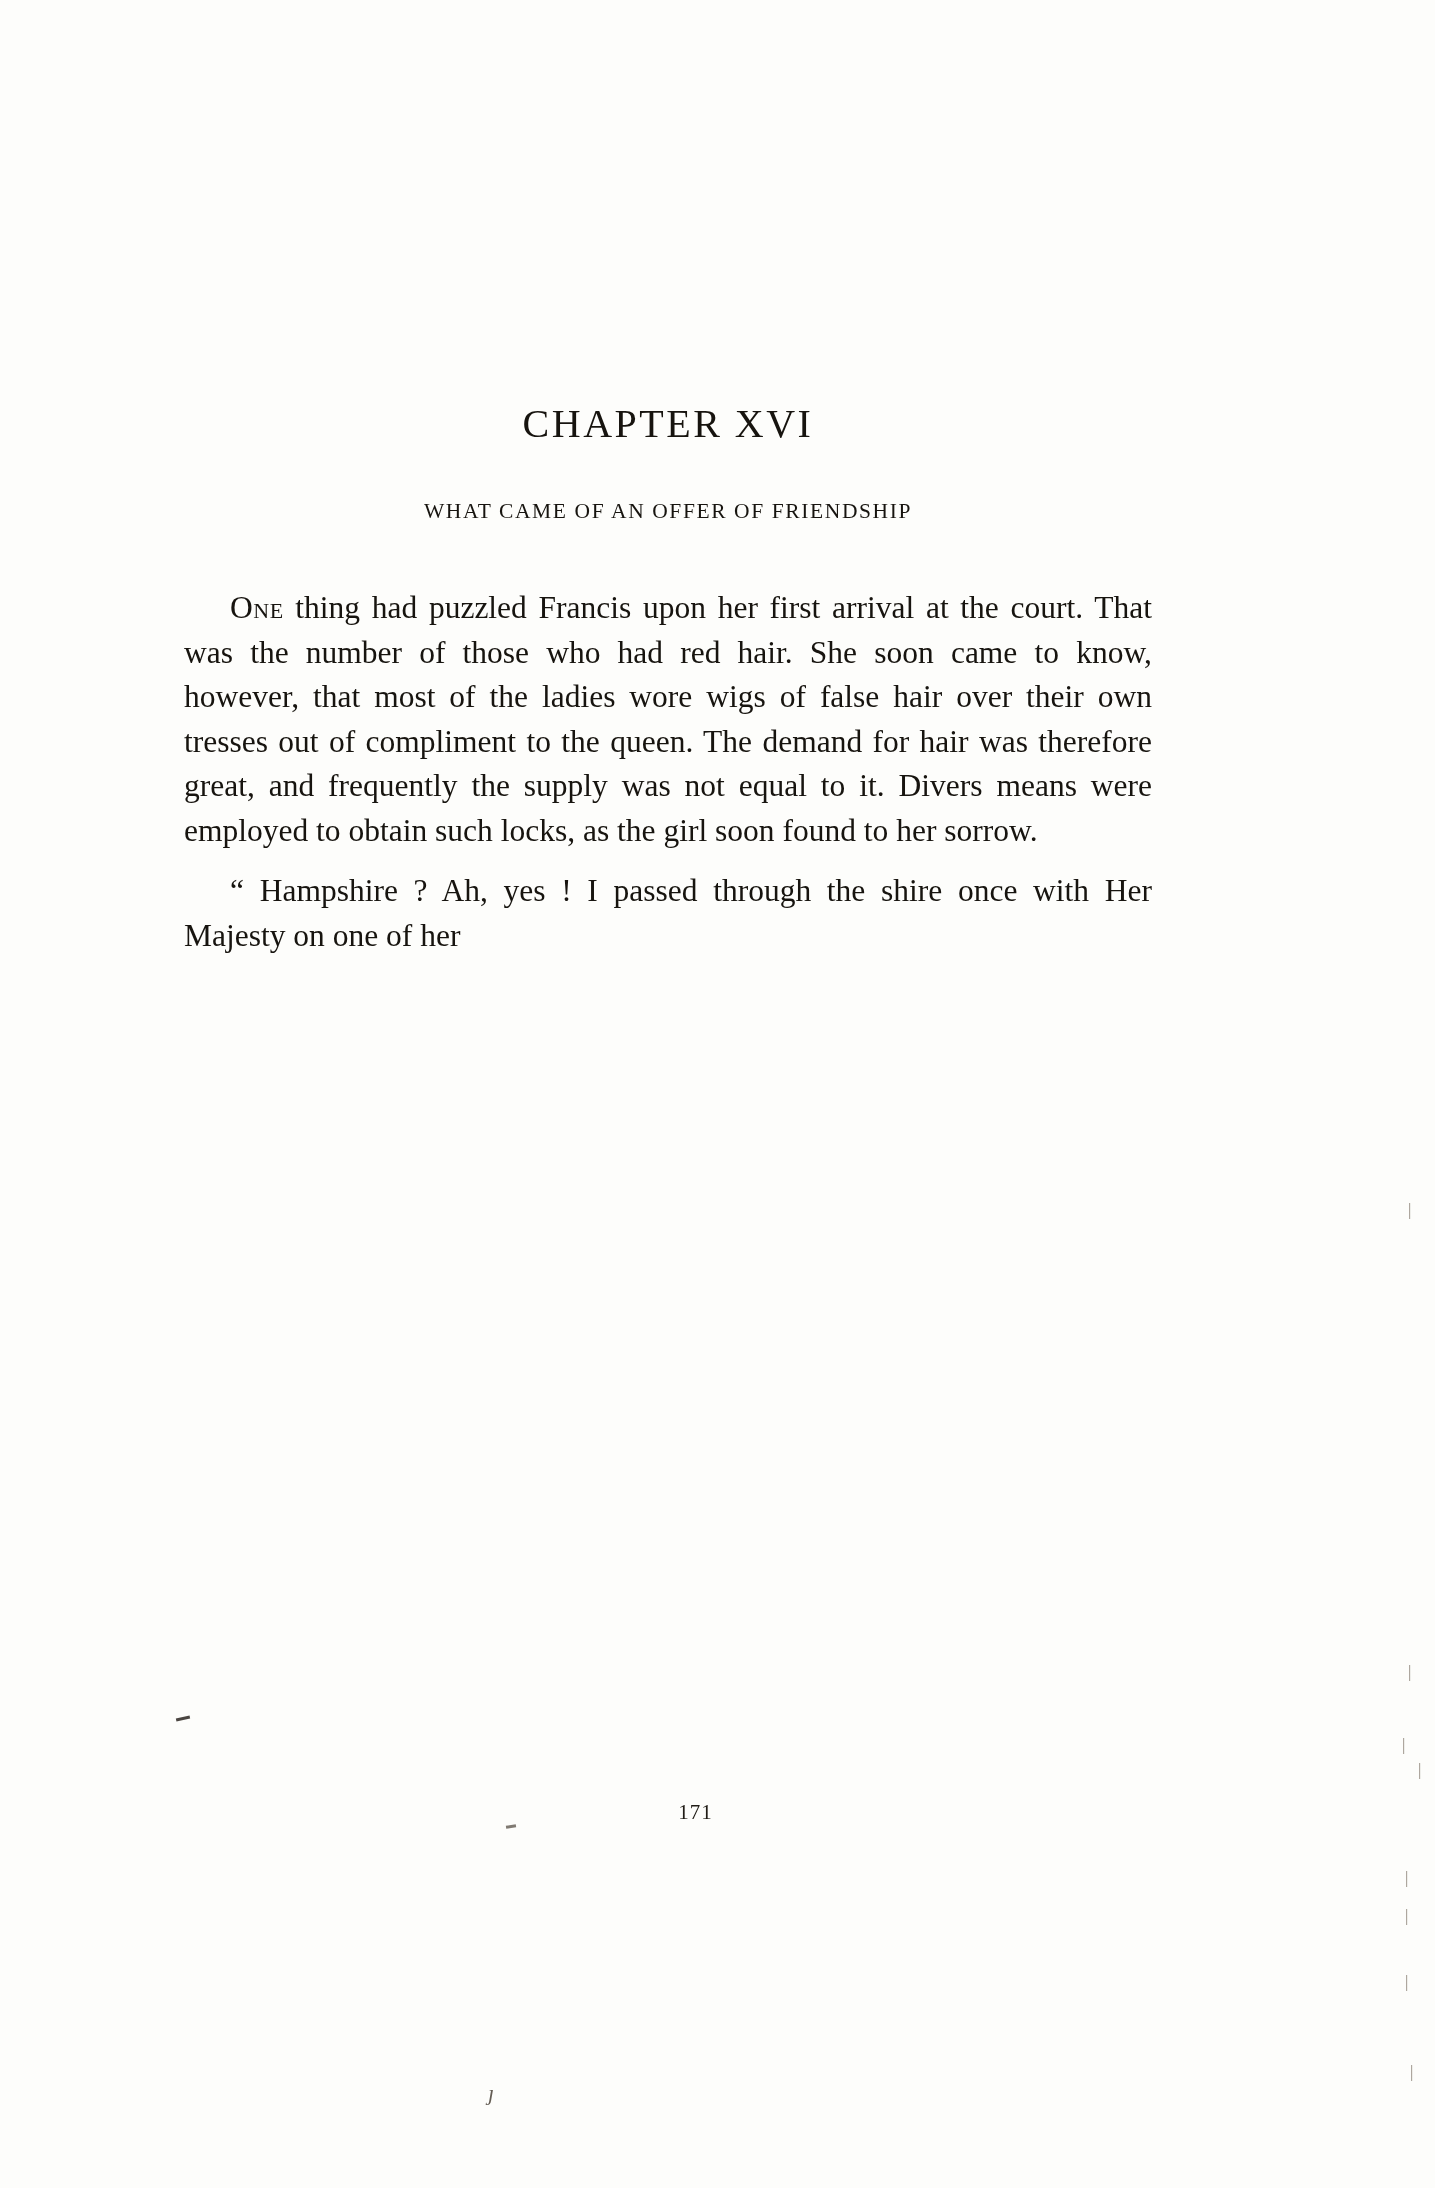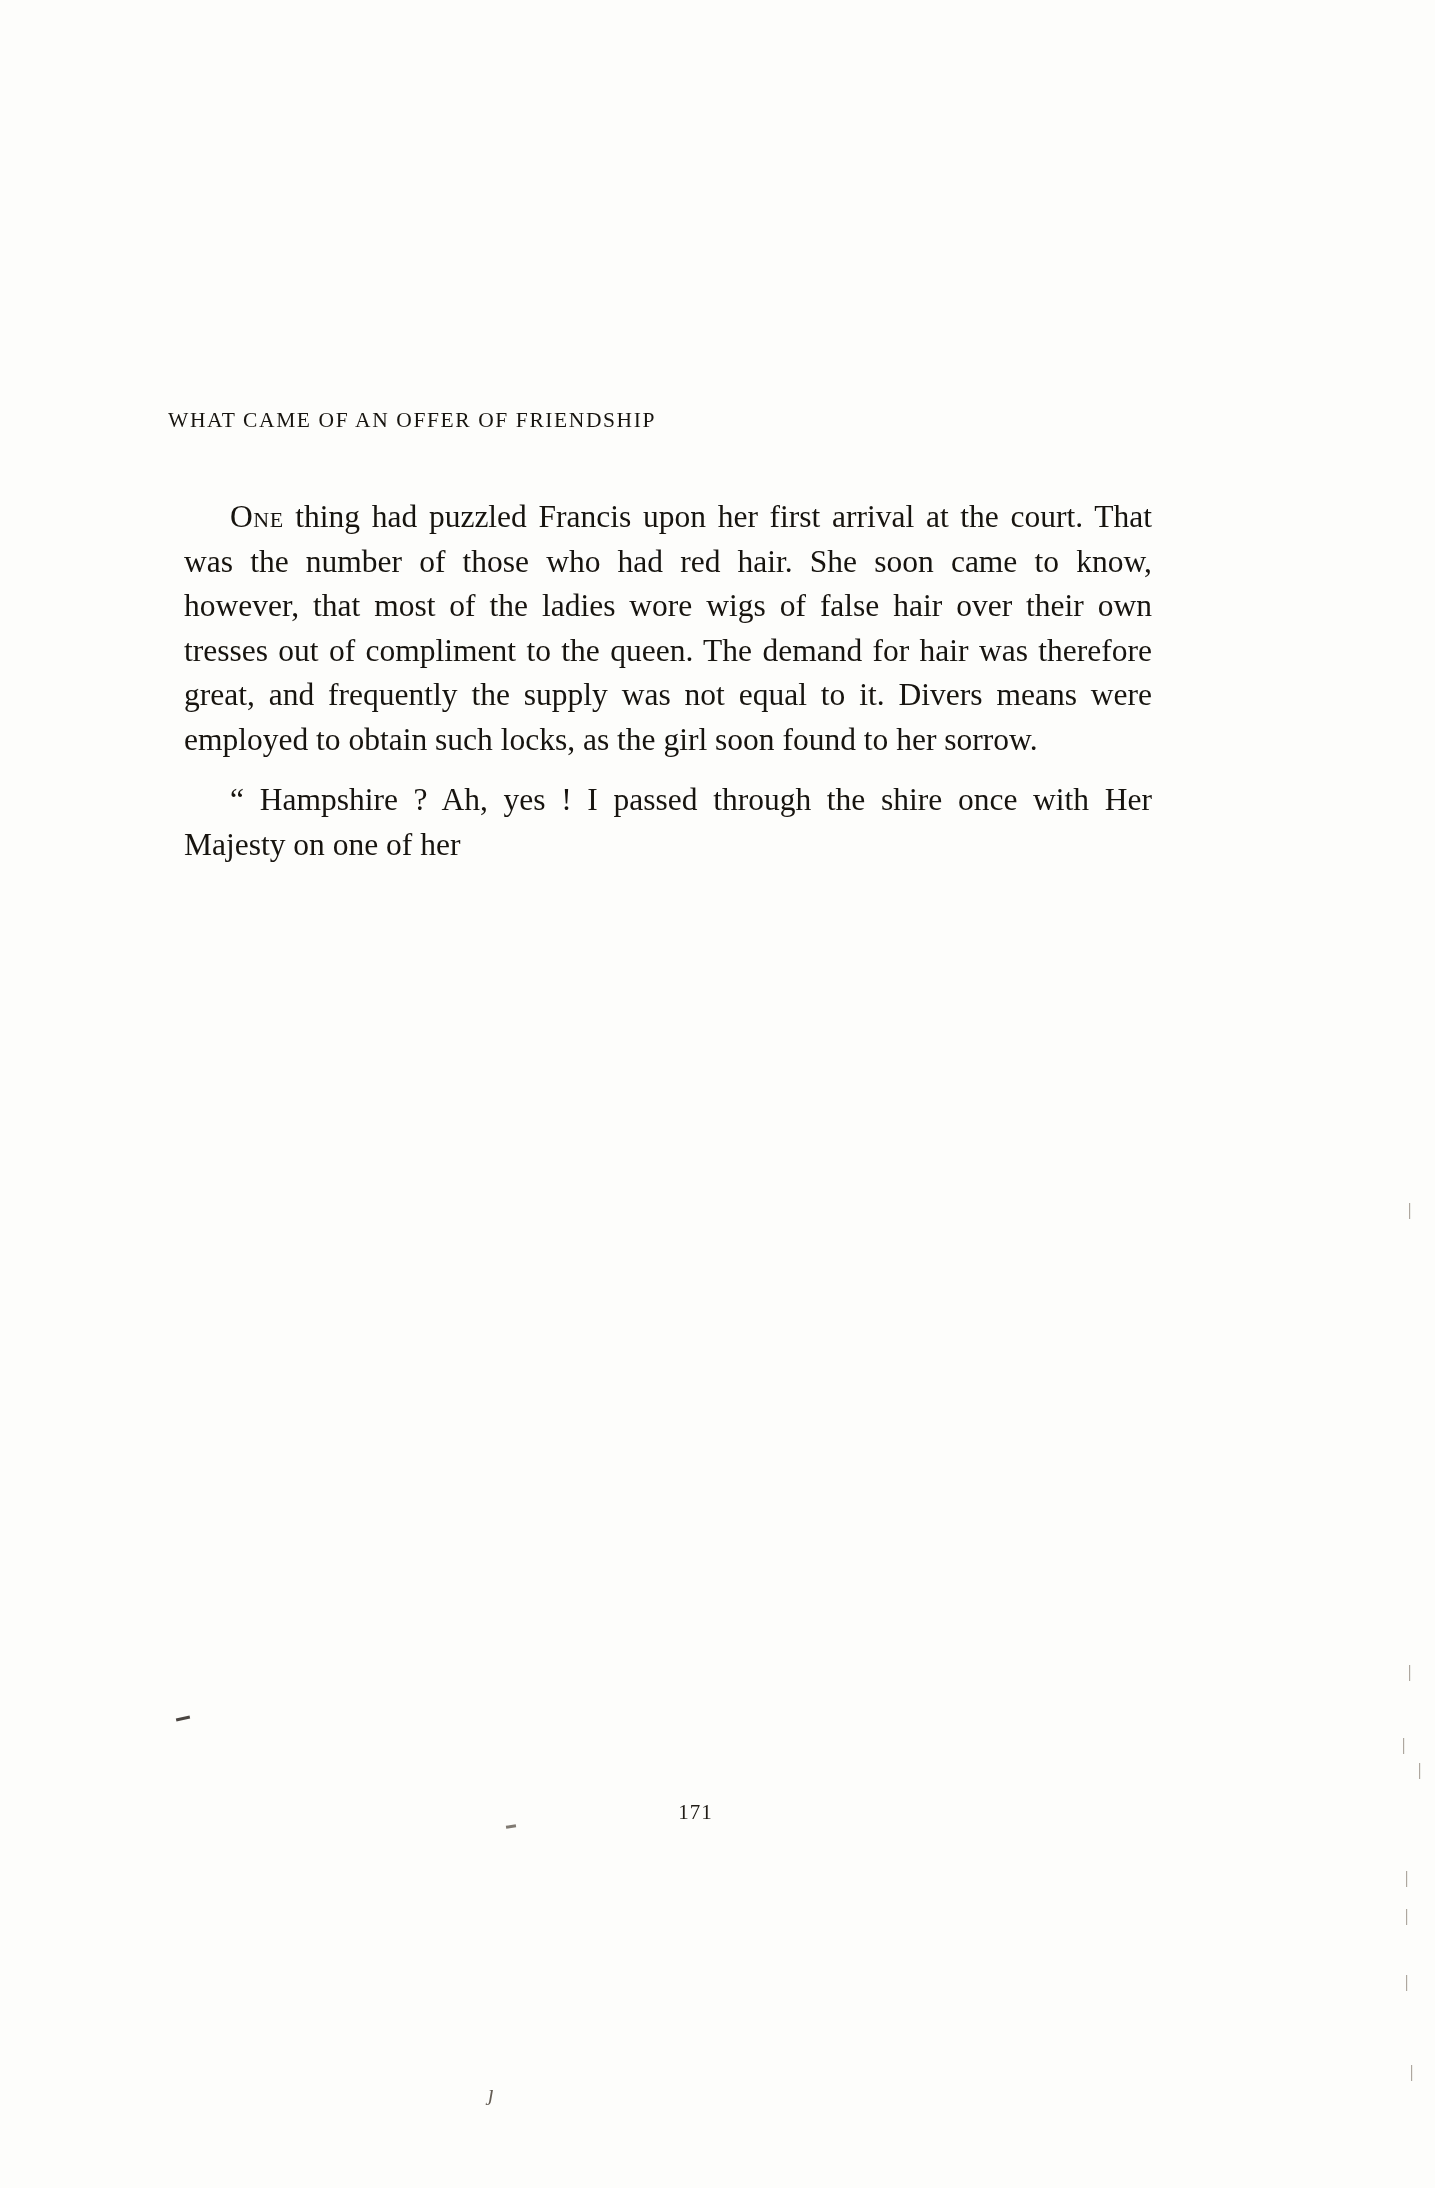--- a/index.html
+++ b/index.html
@@ -33,20 +33,21 @@
   .chapter-title {
     text-align: center;
     font-size: 40px;
     letter-spacing: 2.5px;
     font-weight: 400;
     margin: 0 0 52px 0;
     color: #17140f;
   }
 
   .chapter-subtitle {
+    text-align: center;
     font-size: 21.5px;
     letter-spacing: 1.6px;
     font-weight: 400;
     margin: 8px 0 62px 0;
     color: #17140f;
   }
 
   p.body-par {
     margin: 16px;
     font-size: 31.5px;
@@ -118,20 +119,21 @@
     transform: rotate(-12deg);
   }
 </style>
 </head>
 <body>
 
 <div class="page"></div>
 
 <div class="text-block">
 
+  <h1 class="chapter-title">CHAPTER XVI</h1>
 
   <h2 class="chapter-subtitle">WHAT CAME OF AN OFFER OF FRIENDSHIP</h2>
 
   <p class="body-par"><span class="smallcaps">One</span><span> thing had puzzled Francis upon her first arrival at the court.  That was the number of those who had red hair.  She soon came to know, however, that most of the ladies wore wigs of false hair over their own tresses out of compliment to the queen.  The demand for hair was therefore great, and frequently the supply was not equal to it.  Divers means were employed to obtain such locks, as the girl soon found to her sorrow.</span></p>
 
 
 
   <p class="body-par"><span>“ Hampshire ?  Ah, yes !  I passed through the shire once with Her Majesty on one of her</span></p>
 
 </div>

